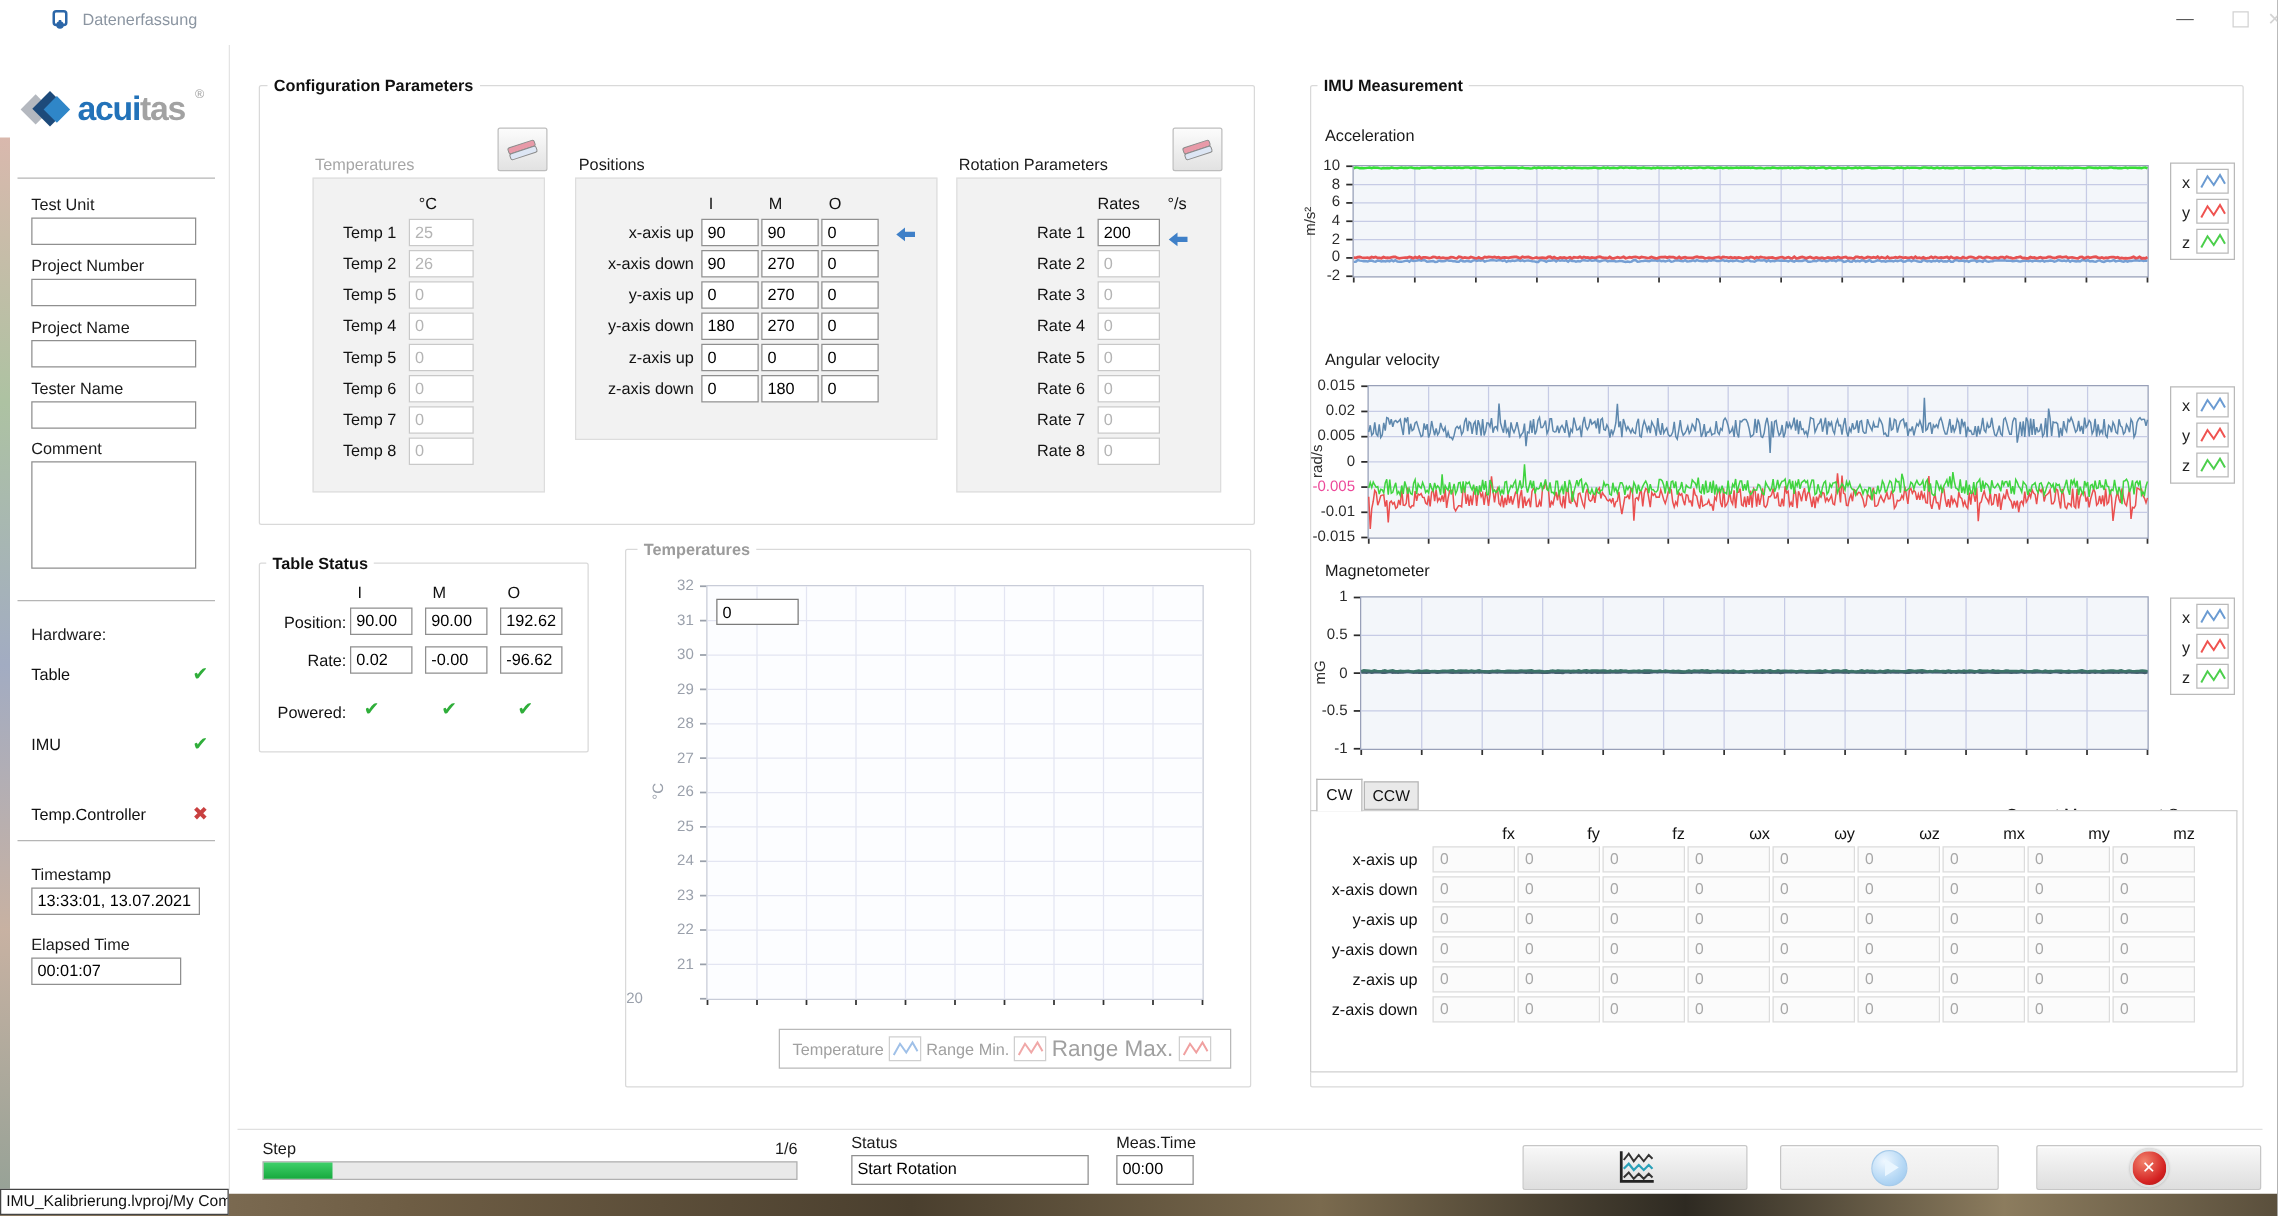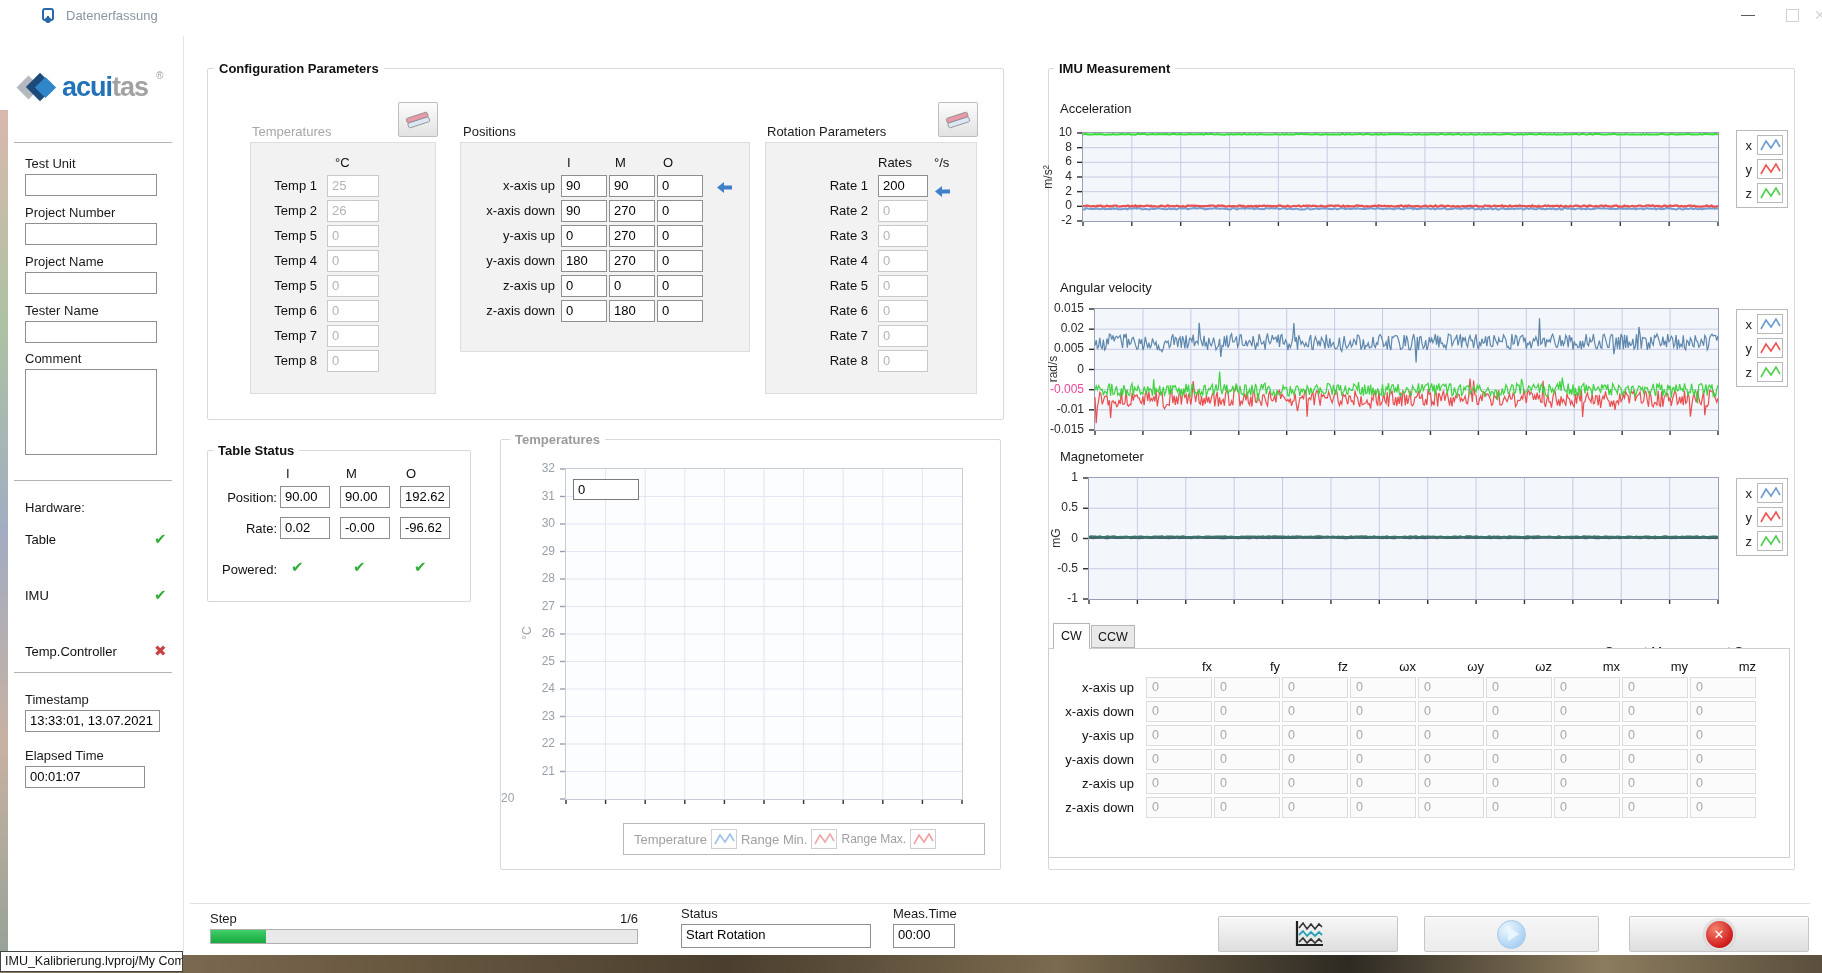--- a/index.html
+++ b/index.html
@@ -294,21 +294,21 @@
         <svg width="22" height="16">
           <polyline points="2,13 7,4 12,11 17,3 21,10" fill="none" stroke="#9fc0e8" stroke-width="1.6"></polyline>
         </svg>
       </span>
       <span style="color: rgb(160, 160, 160); font-size: 13px;">Range Min.</span>
       <span class="licon" style="border-color: rgb(207, 207, 207);">
         <svg width="22" height="16">
           <polyline points="2,13 7,4 12,11 17,3 21,10" fill="none" stroke="#f0a8a8" stroke-width="1.6"></polyline>
         </svg>
       </span>
-      <span style="color: rgb(160, 160, 160); font-size: 12px;">Range Max.</span>
+      <span style="color: rgb(160, 160, 160); font-size: 18px;">Range Max.</span>
       <span class="licon" style="border-color: rgb(207, 207, 207);">
         <svg width="22" height="16">
           <polyline points="2,13 7,4 12,11 17,3 21,10" fill="none" stroke="#f0a0a0" stroke-width="1.6"></polyline>
         </svg>
       </span>
     </div>
 
   <div class="group" style="left:1048px;top:68px;width:745px;height:800px;"></div>
   <span class="gtitle" style="left:1054px;top:61px;">IMU Measurement</span>
 

